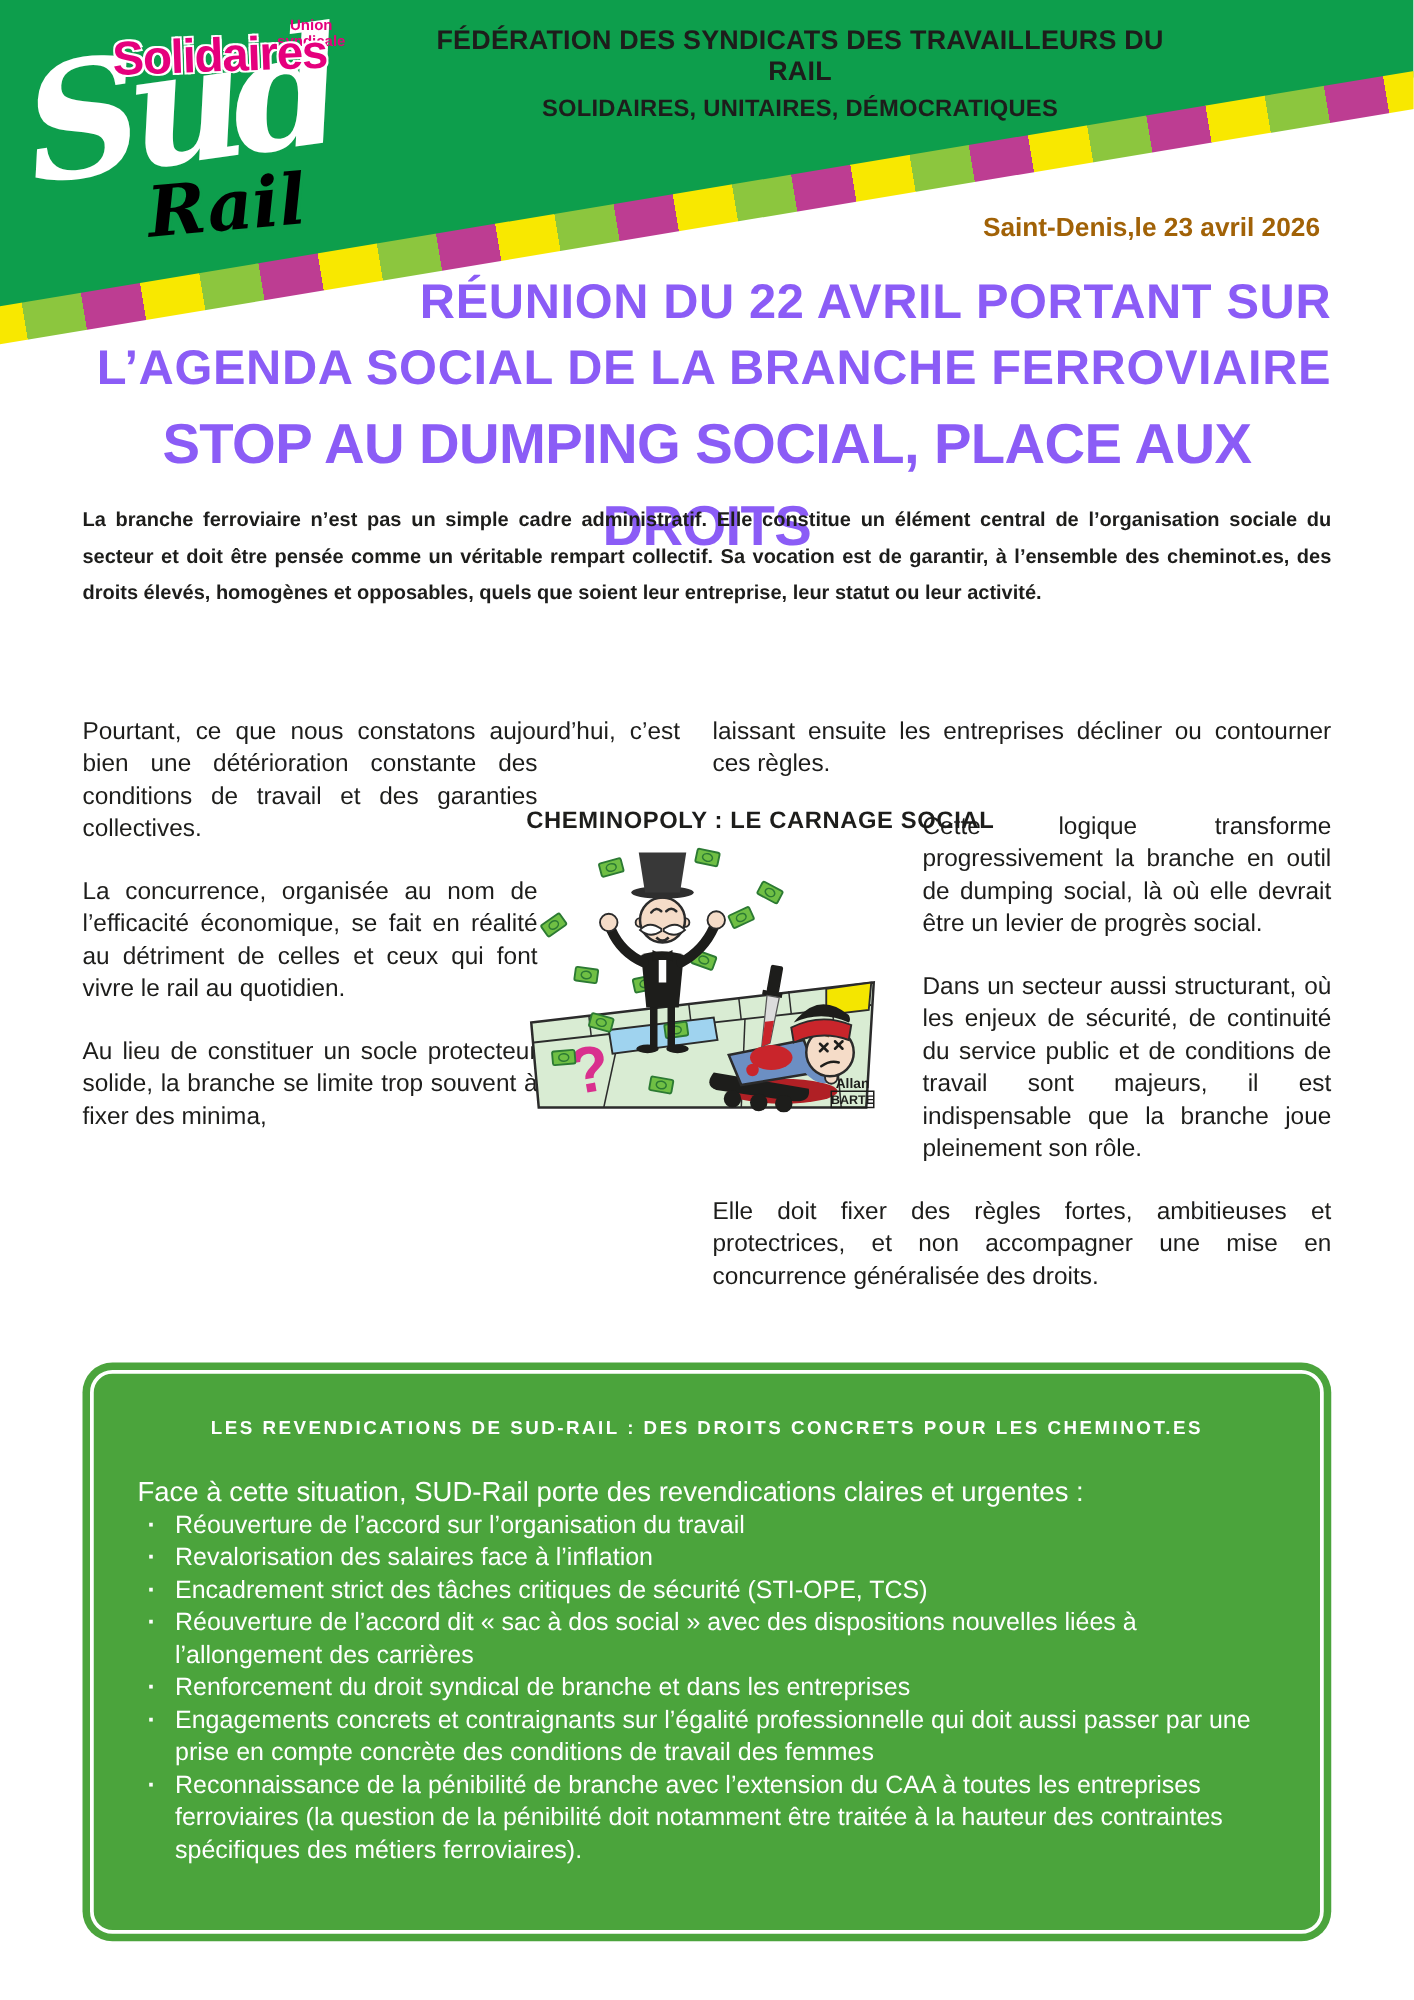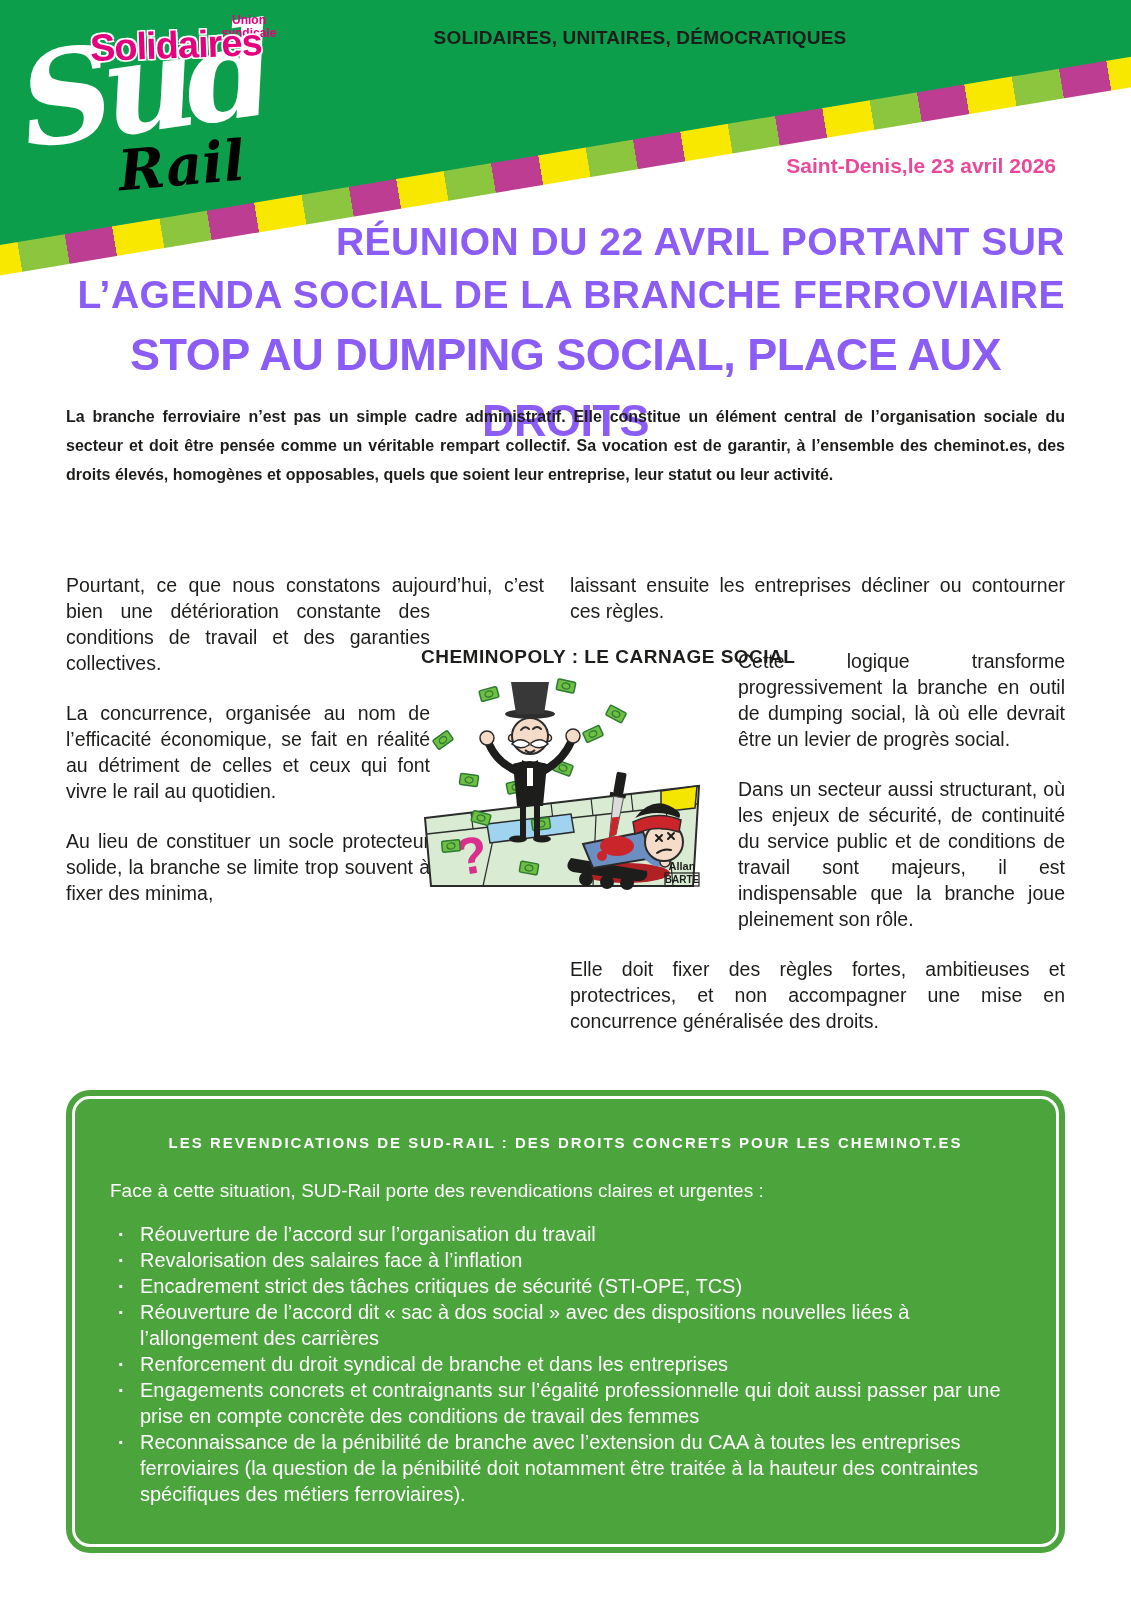--- a/index.html
+++ b/index.html
@@ -35,21 +35,21 @@
   }
   .logo-rail{
     position:absolute;left:100px;top:128px;color:#000;font-family:"DejaVu Serif",serif;
     font-style:italic;font-weight:bold;font-size:56px;transform:rotate(-5deg);
     text-shadow:2px 2px 0 #0d9e4c;
   }
   .masthead{position:absolute;left:330px;top:20px;width:620px;text-align:center;color:#1d1d1b;}
   .masthead-l1{font-size:21.5px;font-weight:bold;letter-spacing:0.2px;}
   .masthead-l2{font-size:19px;font-weight:bold;margin-top:7px;letter-spacing:0.2px;}
   .dateline{
-    position:absolute;top:154px;right:75px;font-size:21px;font-weight:bold;color:#ec4899;
+    position:absolute;top:171px;right:75px;font-size:21px;font-weight:bold;color:#a16207;
   }
   
   .headline{position:absolute;left:66px;top:216px;width:999px;color:#8b5cf6;font-weight:bold;}
   .headline-l1{font-size:39px;line-height:52px;text-align:right;letter-spacing:0.5px;}
   .headline-l2{font-size:39px;line-height:54px;text-align:right;letter-spacing:0.5px;}
   .headline-l3{font-size:45px;line-height:66px;text-align:center;letter-spacing:-0.5px;}
   
   .intro{
     position:absolute;left:66px;top:402px;width:999px;font-size:16px;font-weight:bold;
     line-height:29px;text-align:justify;
@@ -75,21 +75,21 @@
     border-radius:24px;box-sizing:border-box;padding:36px 44px 0 44px;color:#ffffff;
   }
   .demands-box::after{
     content:"";position:absolute;left:6px;top:6px;right:6px;bottom:6px;
     border:3px solid #ffffff;border-radius:18px;pointer-events:none;
   }
   .demands-title{
     text-align:center;font-size:15px;font-weight:bold;letter-spacing:2px;line-height:33px;
     margin-bottom:16px;
   }
-  .demands-intro{font-size:19px;line-height:26px;margin-bottom:17px;}
+  .demands-intro{font-size:22px;line-height:26px;margin-bottom:0;}
   .demands-list{list-style:none;margin:0;padding:0;font-size:20px;line-height:26px;}
   .demands-list li{position:relative;padding-left:30px;}
   .demands-list li::before{
     content:"\00B7";position:absolute;left:8px;top:0;font-weight:bold;
   }
 </style>
 </head>
 <body>
 
 <div class="page">
@@ -101,20 +101,21 @@
     <div class="logo-sud">Sud</div>
     <div class="logo-union">
       <span>Union</span><br>
       <span>syndicale</span>
     </div>
     <div class="logo-solidaires">Solidaires</div>
     <div class="logo-rail">Rail</div>
   </div>
 
   <div class="masthead">
+    <div class="masthead-l1">FÉDÉRATION DES SYNDICATS DES TRAVAILLEURS DU RAIL</div>
     <div class="masthead-l2">SOLIDAIRES, UNITAIRES, DÉMOCRATIQUES</div>
   </div>
 
   <div class="dateline">Saint-Denis,le 23 avril 2026</div>
 
   <div class="headline">
     <div class="headline-l1">RÉUNION DU 22 AVRIL PORTANT SUR</div>
     <div class="headline-l2">L’AGENDA SOCIAL DE LA BRANCHE FERROVIAIRE</div>
     <div class="headline-l3">STOP AU DUMPING SOCIAL, PLACE AUX DROITS</div>
   </div>

